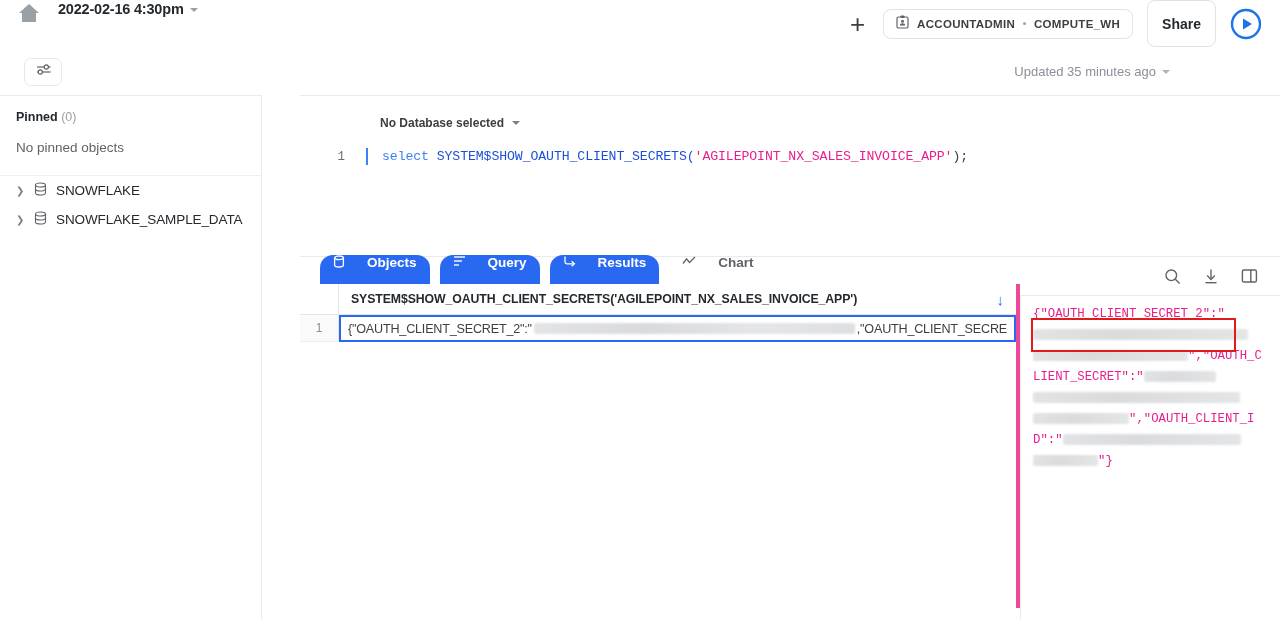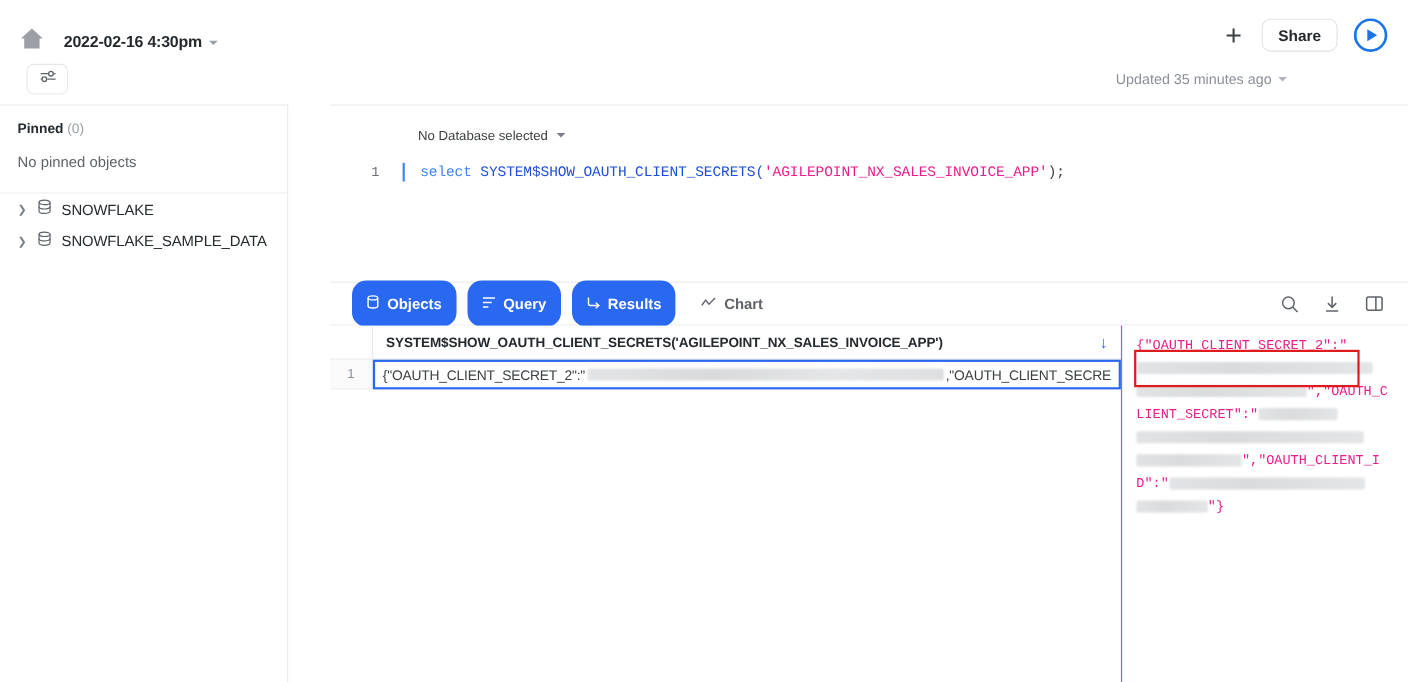--- a/index.html
+++ b/index.html
@@ -9,21 +9,21 @@
     background:#ffffff;
     font-family:"Liberation Sans", sans-serif;
     color:#1a1a1a;
     overflow:hidden;
     -webkit-font-smoothing:antialiased;
   }
 
   
   .topbar {
     position:absolute; left:0; top:0; width:1280px; height:48px;
-    display:flex; align-items:flex-end;
+    display:flex; align-items:flex-start;
   }
   .home-icon { margin-left:16px; width:26px; height:26px; display:flex; align-items:center; justify-content:center; }
   .crumb-time {
     margin-left:16px; font-size:14.5px; font-weight:700; color:#24292e; letter-spacing:-.2px;
   }
   .caret-sm {
     display:inline-block; margin-left:6px; vertical-align:2px;
     width:0;height:0;border-left:4px solid transparent;border-right:4px solid transparent;
     border-top:4.5px solid #9aa0a6;
   }
@@ -32,21 +32,21 @@
   .ctx-pill {
     display:flex; align-items:center; gap:8px;
     border:1px solid #e0e2e5; border-radius:8px;
     height:30px; padding:0 12px; background:#fff;
   }
   .ctx-pill .role, .ctx-pill .wh {
     font-size:11.5px; font-weight:700; color:#3c4043; letter-spacing:.3px;
   }
   .ctx-dot { width:3px;height:3px;border-radius:50%;background:#9aa0a6; }
   .share-btn {
-    border:1px solid #e0e2e5; border-radius:8px; height:30px;
+    border:1px solid #e0e2e5; border-radius:8px; height:47px;
     display:flex;align-items:center;padding:0 14px;
     font-size:14px;font-weight:700;color:#24292e;background:#fff;cursor:pointer;
   }
   .run-btn { width:32px;height:32px; }
 
   
   .subbar {
     position:absolute; left:4px; top:48px; width:1184px; height:47px;
     display:flex; align-items:center;
   }
@@ -81,21 +81,21 @@
   .db-row .chev { color:#7a7f87; font-size:10px; width:9px; }
   .db-row .nm { font-size:13.5px; color:#24292e; letter-spacing:-.1px; }
 
   
   .editor {
     position:absolute; left:300px; top:95px; width:980px; height:161px;
     border-top:1px solid #e8eaed; background:#fff;
   }
   .db-select {
     position:absolute; left:80px; top:20px;
-    font-size:12px; font-weight:400; color:#3c4043; cursor:pointer;
+    font-size:12px; font-weight:700; color:#3c4043; cursor:pointer;
   }
   .db-select .caret-sm { margin-left:8px; border-top-color:#7a7f87; }
   .code-line { position:absolute; left:0; top:52px; width:100%; display:flex; align-items:center; }
   .ln { width:45px; text-align:right; font-family:"Liberation Mono", monospace; font-size:12.5px; color:#6b7075; }
   .cursor-bar { width:2px; height:17px; background:#3b82f6; margin-left:21px; }
   .code {
     margin-left:14px; font-family:"Liberation Mono", monospace;
     font-size:13.2px; letter-spacing:-.1px; white-space:pre;
   }
   .kw { color:#3b82f6; }
@@ -103,34 +103,34 @@
   .str { color:#e91e8c; }
   .punc { color:#3c4043; }
 
   
   .tabbar {
     position:absolute; left:300px; top:256px; width:980px; height:40px;
     border-top:1px solid #e8eaed; border-bottom:1px solid #e8eaed;
     display:flex; align-items:center; background:#fff;
   }
   .tab {
-    display:flex;align-items:center;gap:7px;
+    display:flex;gap:22px;
     height:42px;border-radius:13px;padding:0 13px;margin-left:10px;
     font-size:13.5px;font-weight:700;cursor:pointer;
   }
   .tab:first-child { margin-left:20px; }
   .tab.on { background:#2968f0; color:#fff; }
   .tab.off { color:#5f6368; background:transparent; }
   .tab-tools { margin-left:auto; display:flex; align-items:center; gap:22px; padding-right:22px; }
   .tool-ic { cursor:pointer; display:flex; }
 
   
   .results {
-    position:absolute; left:300px; top:296px; width:720px; height:324px;
-    background:#fff; border-right:1px solid #ec4899;
+    position:absolute; left:300px; top:284px; width:720px; height:324px;
+    background:#fff; border-right:4px solid #ec4899;
   }
   .grid-head { display:flex; height:31px; border-bottom:1px solid #e4e6e9; }
   .gutter-head { width:39px; border-right:1px solid #e4e6e9; }
   .col-head {
     flex:1; display:flex; align-items:center; padding:0 12px;
     font-size:12.3px; font-weight:700; color:#24292e; letter-spacing:-.1px;
   }
   .sort-arrow { margin-left:auto; color:#2968f0; font-size:15px; }
   .grid-row { display:flex; height:27px; }
   .gutter-cell {
@@ -183,20 +183,33 @@
         <path d="M12 2 L22 11 L19 11 L19 20 L5 20 L5 11 L2 11 Z" fill="#9aa0a6"></path>
       </svg>
   </div>
   <div>
     <span class="crumb-time">2022-02-16 4:30pm</span><span class="caret-sm"></span>
   </div>
 
   <div class="top-right">
     <div class="plus-btn">+</div>
 
+    <div class="ctx-pill">
+      <span>
+        <svg width="13" height="14" viewBox="0 0 13 14">
+          <rect x="1" y="2" width="11" height="11" rx="1.6" fill="none" stroke="#5f6368" stroke-width="1.2"></rect>
+          <rect x="4.5" y="0.6" width="4" height="2.4" rx="0.7" fill="#5f6368"></rect>
+          <circle cx="6.5" cy="6.3" r="1.5" fill="#5f6368"></circle>
+          <path d="M3.8 10.6c0-1.5 1.2-2.3 2.7-2.3s2.7.8 2.7 2.3z" fill="#5f6368"></path>
+        </svg>
+      </span>
+      <span class="role">ACCOUNTADMIN</span>
+      <span class="ctx-dot"></span>
+      <span class="wh">COMPUTE_WH</span>
+    </div>
 
     <div class="share-btn">Share</div>
 
     <div class="run-btn">
       <svg width="32" height="32" viewBox="0 0 32 32">
         <circle cx="16" cy="16" r="14" fill="#fff" stroke="#1a73e8" stroke-width="2.4"></circle>
         <path d="M13 10.5 L22 16 L13 21.5 Z" fill="#1a73e8"></path>
       </svg>
     </div>
   </div>

